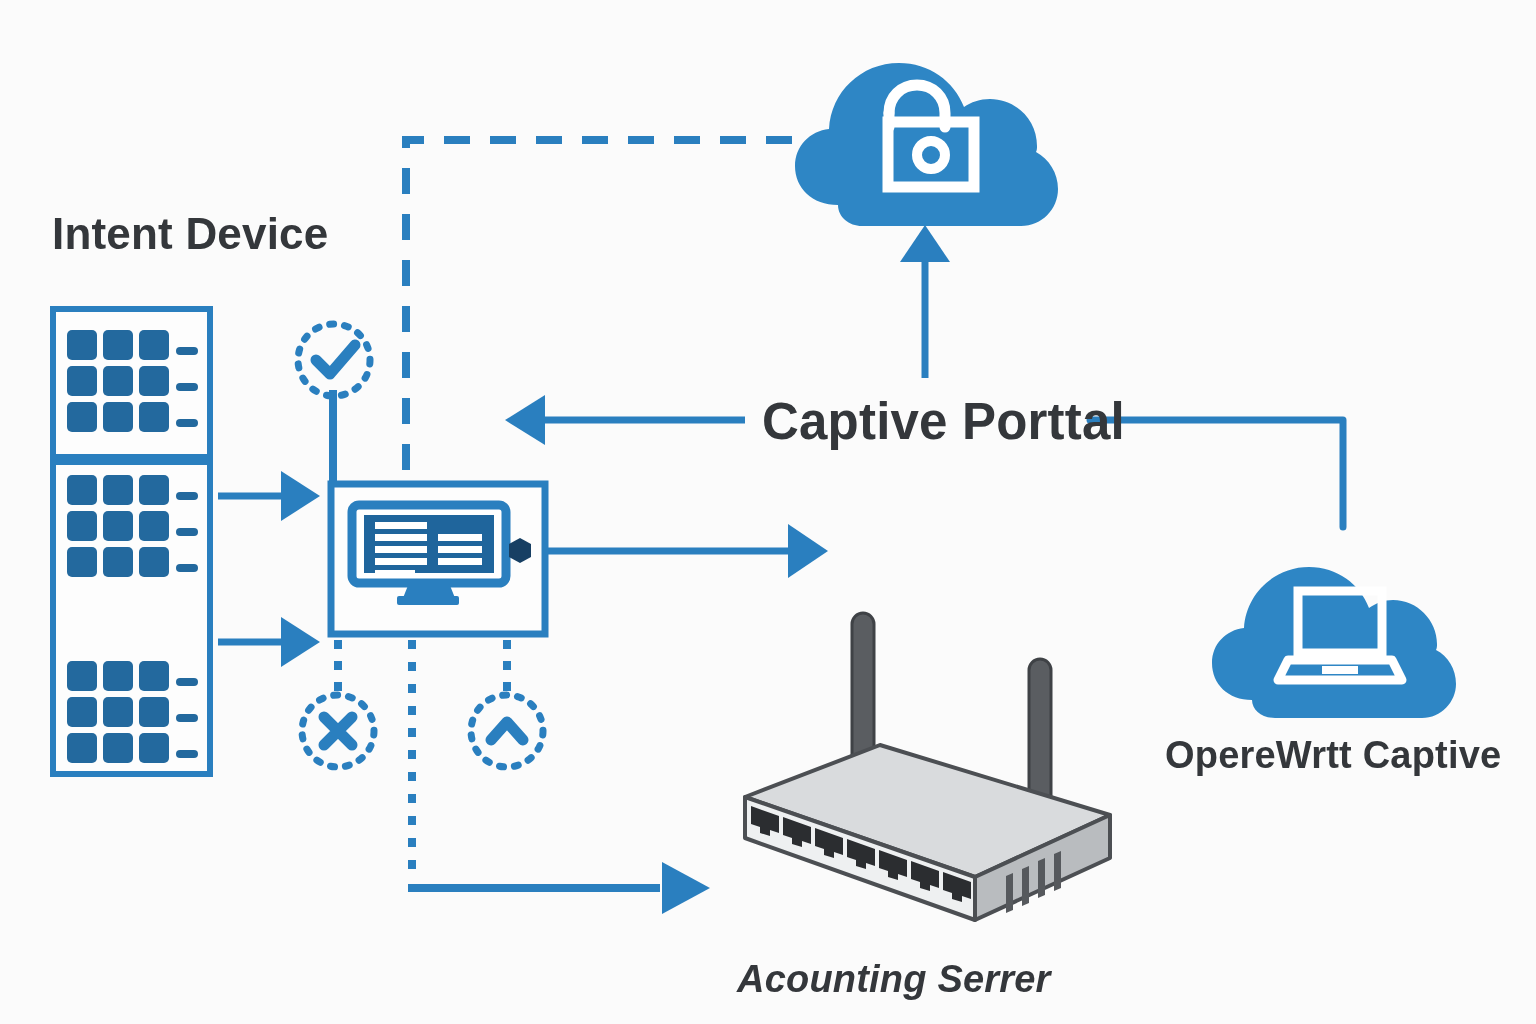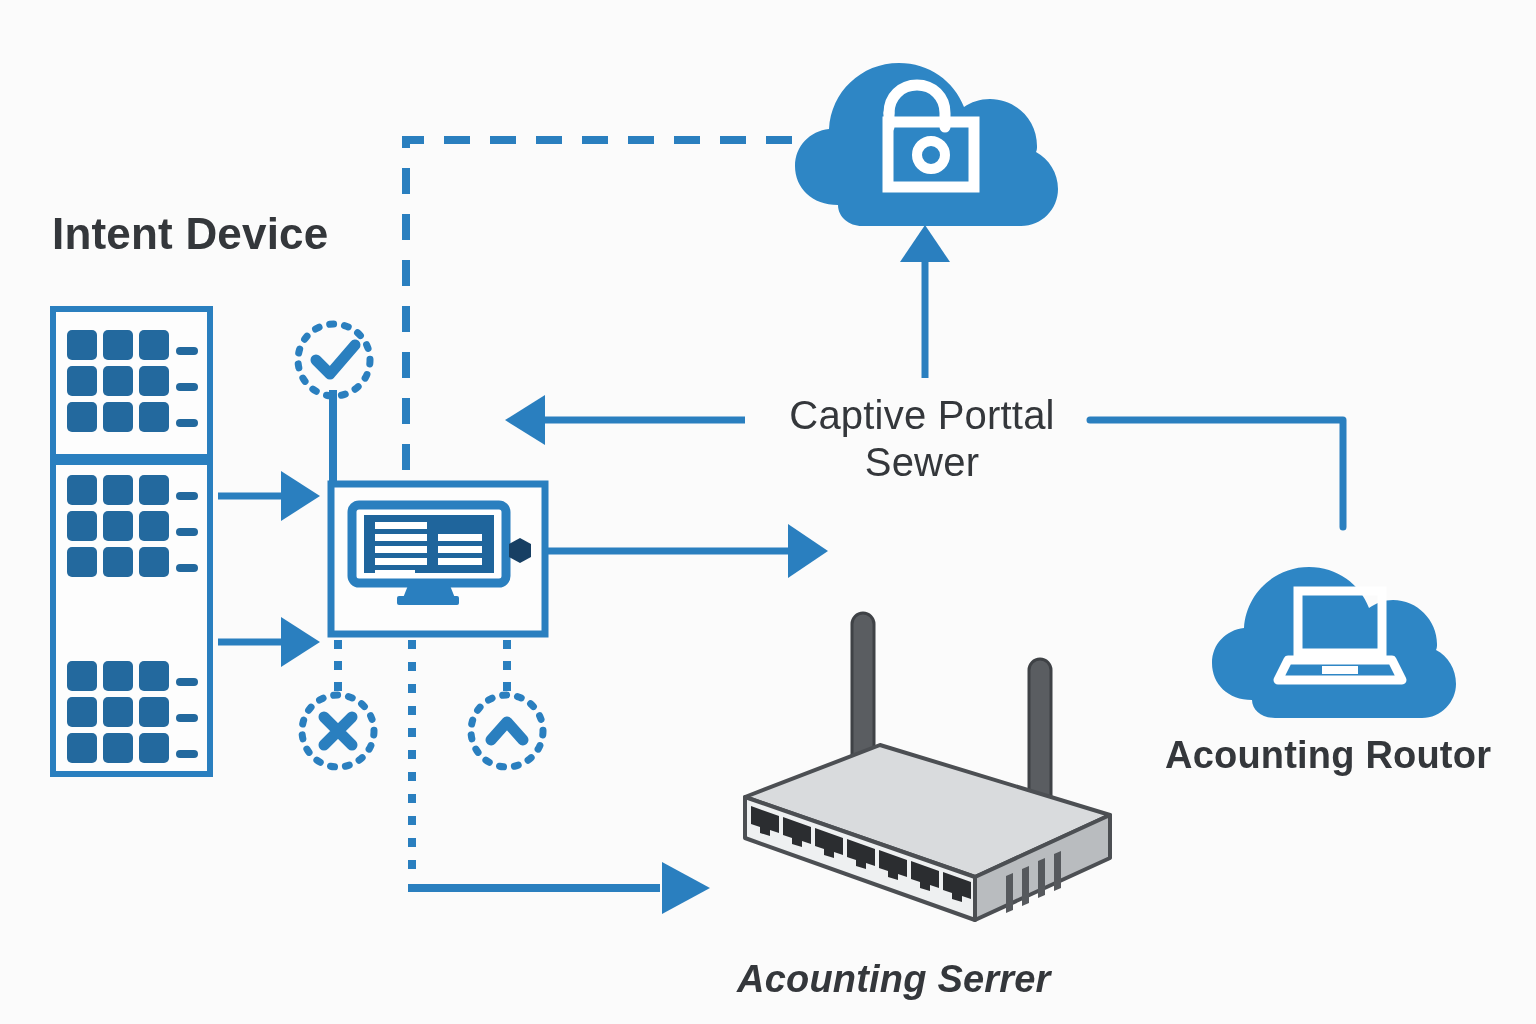--- a/index.html
+++ b/index.html
@@ -32,24 +32,24 @@
   }
   #label-intent-device {
     left: 52px;
     top: 208px;
     font-size: 44px;
     letter-spacing: 0.2px;
   }
   #label-captive-portal {
     left: 762px;
     top: 392px;
-    font-size: 40px;
+    font-size: 51px;
     text-align: center;
     width: 320px;
-    font-weight: 400;
+    font-weight: 700;
     letter-spacing: 0.2px;
   }
   #label-captive-portal .l2 { display: block; }
   #label-openwrt-router {
     left: 1165px;
     top: 733px;
     font-size: 38px;
     font-weight: 600;
     letter-spacing: 0.2px;
   }
@@ -279,19 +279,19 @@
         <path d="M1006,876 L1013,873 L1013,910 L1006,913 Z" fill="#56595d"></path>
         <path d="M1022,869 L1029,866 L1029,903 L1022,906 Z" fill="#56595d"></path>
         <path d="M1038,861 L1045,858 L1045,895 L1038,898 Z" fill="#56595d"></path>
         <path d="M1054,854 L1061,851 L1061,888 L1054,891 Z" fill="#56595d"></path>
       </g>
     </g>
   </svg>
 
   <div class="lbl" id="label-intent-device">Intent Device</div>
 
-  <div class="lbl" id="label-captive-portal"><span class="l1">Captive Porttal</span><span class="l2">Sewer</span></div>
-
-  <div class="lbl" id="label-openwrt-router">Acounting Routor</div>
+  <div class="lbl" id="label-captive-portal"><span class="l1">Captive Porttal</span></div>
+
+  <div class="lbl" id="label-openwrt-router">OpereWrtt Captive</div>
 
   <div class="lbl" id="label-accounting-server">Acounting Serrer</div>
 
 </div>
 
 </body></html>

